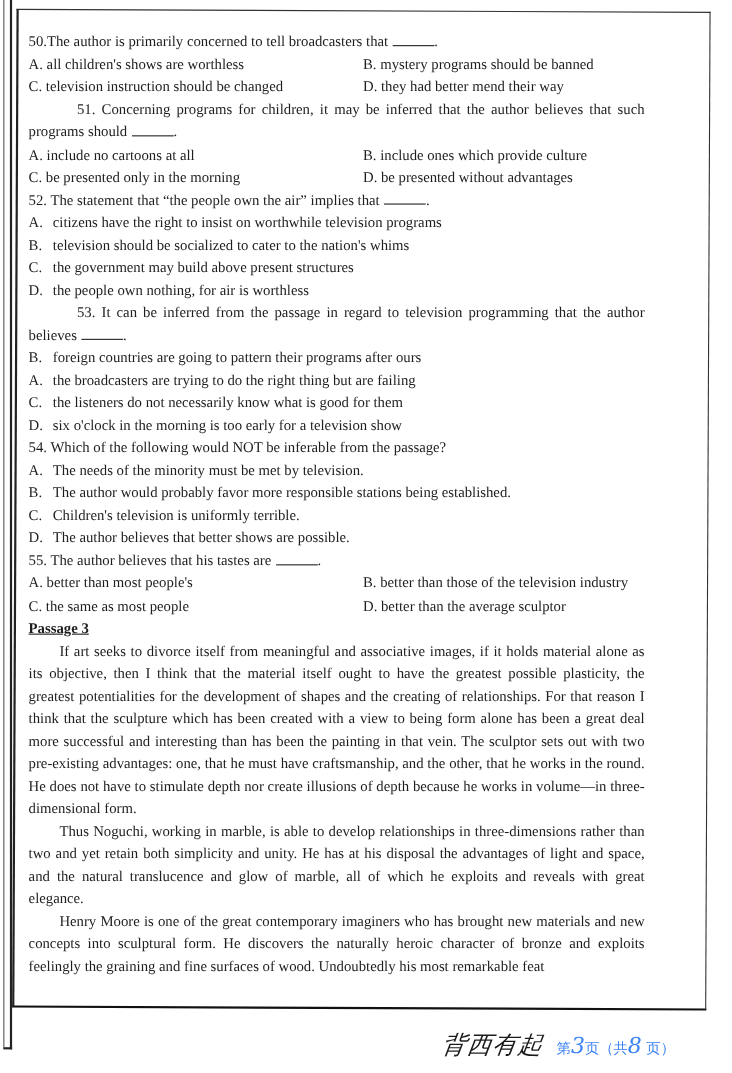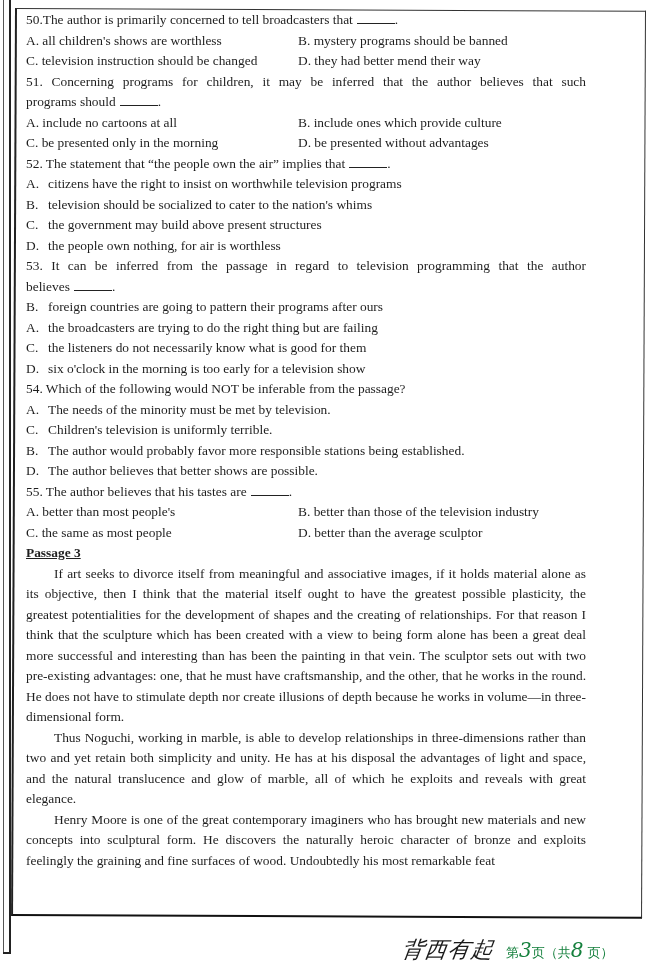--- a/index.html
+++ b/index.html
@@ -17,42 +17,42 @@
     border-right: 1.5px solid #555;
   }
   .frame {
     position: absolute; left: 15px; top: 8px; width: 628px; height: 905px;
     border-left: 2px solid #222; border-top: 1.5px solid #333;
     border-right: 1.5px solid #333; border-bottom: 2.5px solid #111;
     transform: rotate(0.25deg);
     transform-origin: top left;
   }
   .content {
-    position: absolute; left: 26px; top: 10px; width: 560px;
+    position: absolute; left: 26px; top: 28px; width: 560px;
     font-size: 13.4px; line-height: 20.5px;
   }
   .line { white-space: nowrap; height: 20.5px; }
-  .justify { text-align: justify; text-align-last: justify; white-space: normal; }
-  .opts2 { display: flex; height: 20.5px; }
+  .justify { text-align: justify; text-align-last: justify; white-space: normal; margin-left: 44px; }
+  .opts2 { display: flex; height: 20.5px; gap: 32px; }
   .opts2 .col1 { width: 272px; white-space: nowrap; }
   .opts2 .col2 { white-space: nowrap; font-family: Liberation Serif, serif; }
   .opt-row { white-space: nowrap; height: 20.5px; }
   .opt-row .letter { display: inline-block; width: 22px; }
   .blank { display: inline-block; width: 38px; border-bottom: 1px solid #222; height: 10px; margin-left: 4px; }
   .passage-title { font-weight: bold; height: 20.5px; text-decoration: underline; }
   .para { text-indent: 28px; text-align: justify; }
   .footer {
     position: absolute; left: 402px; top: 932px; height: 36px;
     display: flex; align-items: center;
   }
   .handwriting {
     font-family: "DejaVu Serif", serif; font-style: italic; font-size: 22px;
     color: #1a1a1a; letter-spacing: 1px; transform: skew(-8deg);
   }
-  .page-num { font-family: "DejaVu Sans", sans-serif; font-size: 13px; margin-left: 12px; color: #15803d; }
+  .page-num { font-family: "DejaVu Sans", sans-serif; font-size: 13px; margin-left: 12px; color: #3b82f6; }
   .page-num .hand { font-family: "DejaVu Serif", serif; font-style: italic; font-size: 20px; }
   b.nt { font-weight: normal; }
 </style>
 </head>
 <body>
 
 <div class="outer-line2"></div>
 <div class="outer-line"></div>
 <div class="frame"></div>
 
@@ -97,22 +97,22 @@
   </div>
   <div class="opt-row"><span class="letter">B.</span><span>foreign countries are going to pattern their programs after ours</span></div>
   <div class="opt-row"><span class="letter">A.</span><span>the broadcasters are trying to do the right thing but are failing</span></div>
   <div class="opt-row"><span class="letter">C.</span><span>the listeners do not necessarily know what is good for them</span></div>
   <div class="opt-row"><span class="letter">D.</span><span>six o'clock in the morning is too early for a television show</span></div>
 
   <div class="line">
     <span>54. Which of the following would </span><b class="nt">NOT</b><span> be inferable from the passage?</span>
   </div>
   <div class="opt-row"><span class="letter">A.</span><span>The needs of the minority must be met by television.</span></div>
+  <div class="opt-row"><span class="letter">B.</span><span>The author would probably favor more responsible stations being established.</span></div>
   <div class="opt-row"><span class="letter">C.</span><span>Children's television is uniformly terrible.</span></div>
-  <div class="opt-row"><span class="letter">B.</span><span>The author would probably favor more responsible stations being established.</span></div>
   <div class="opt-row"><span class="letter">D.</span><span>The author believes that better shows are possible.</span></div>
 
   <div class="line">
     <span>55. The author believes that his tastes are</span><span class="blank"></span>.
   </div>
   <div class="opts2">
     <span class="col1">A. better than most people's</span>
     <span class="col2">B. better than those of the television industry</span>
   </div>
   <div class="opts2">

